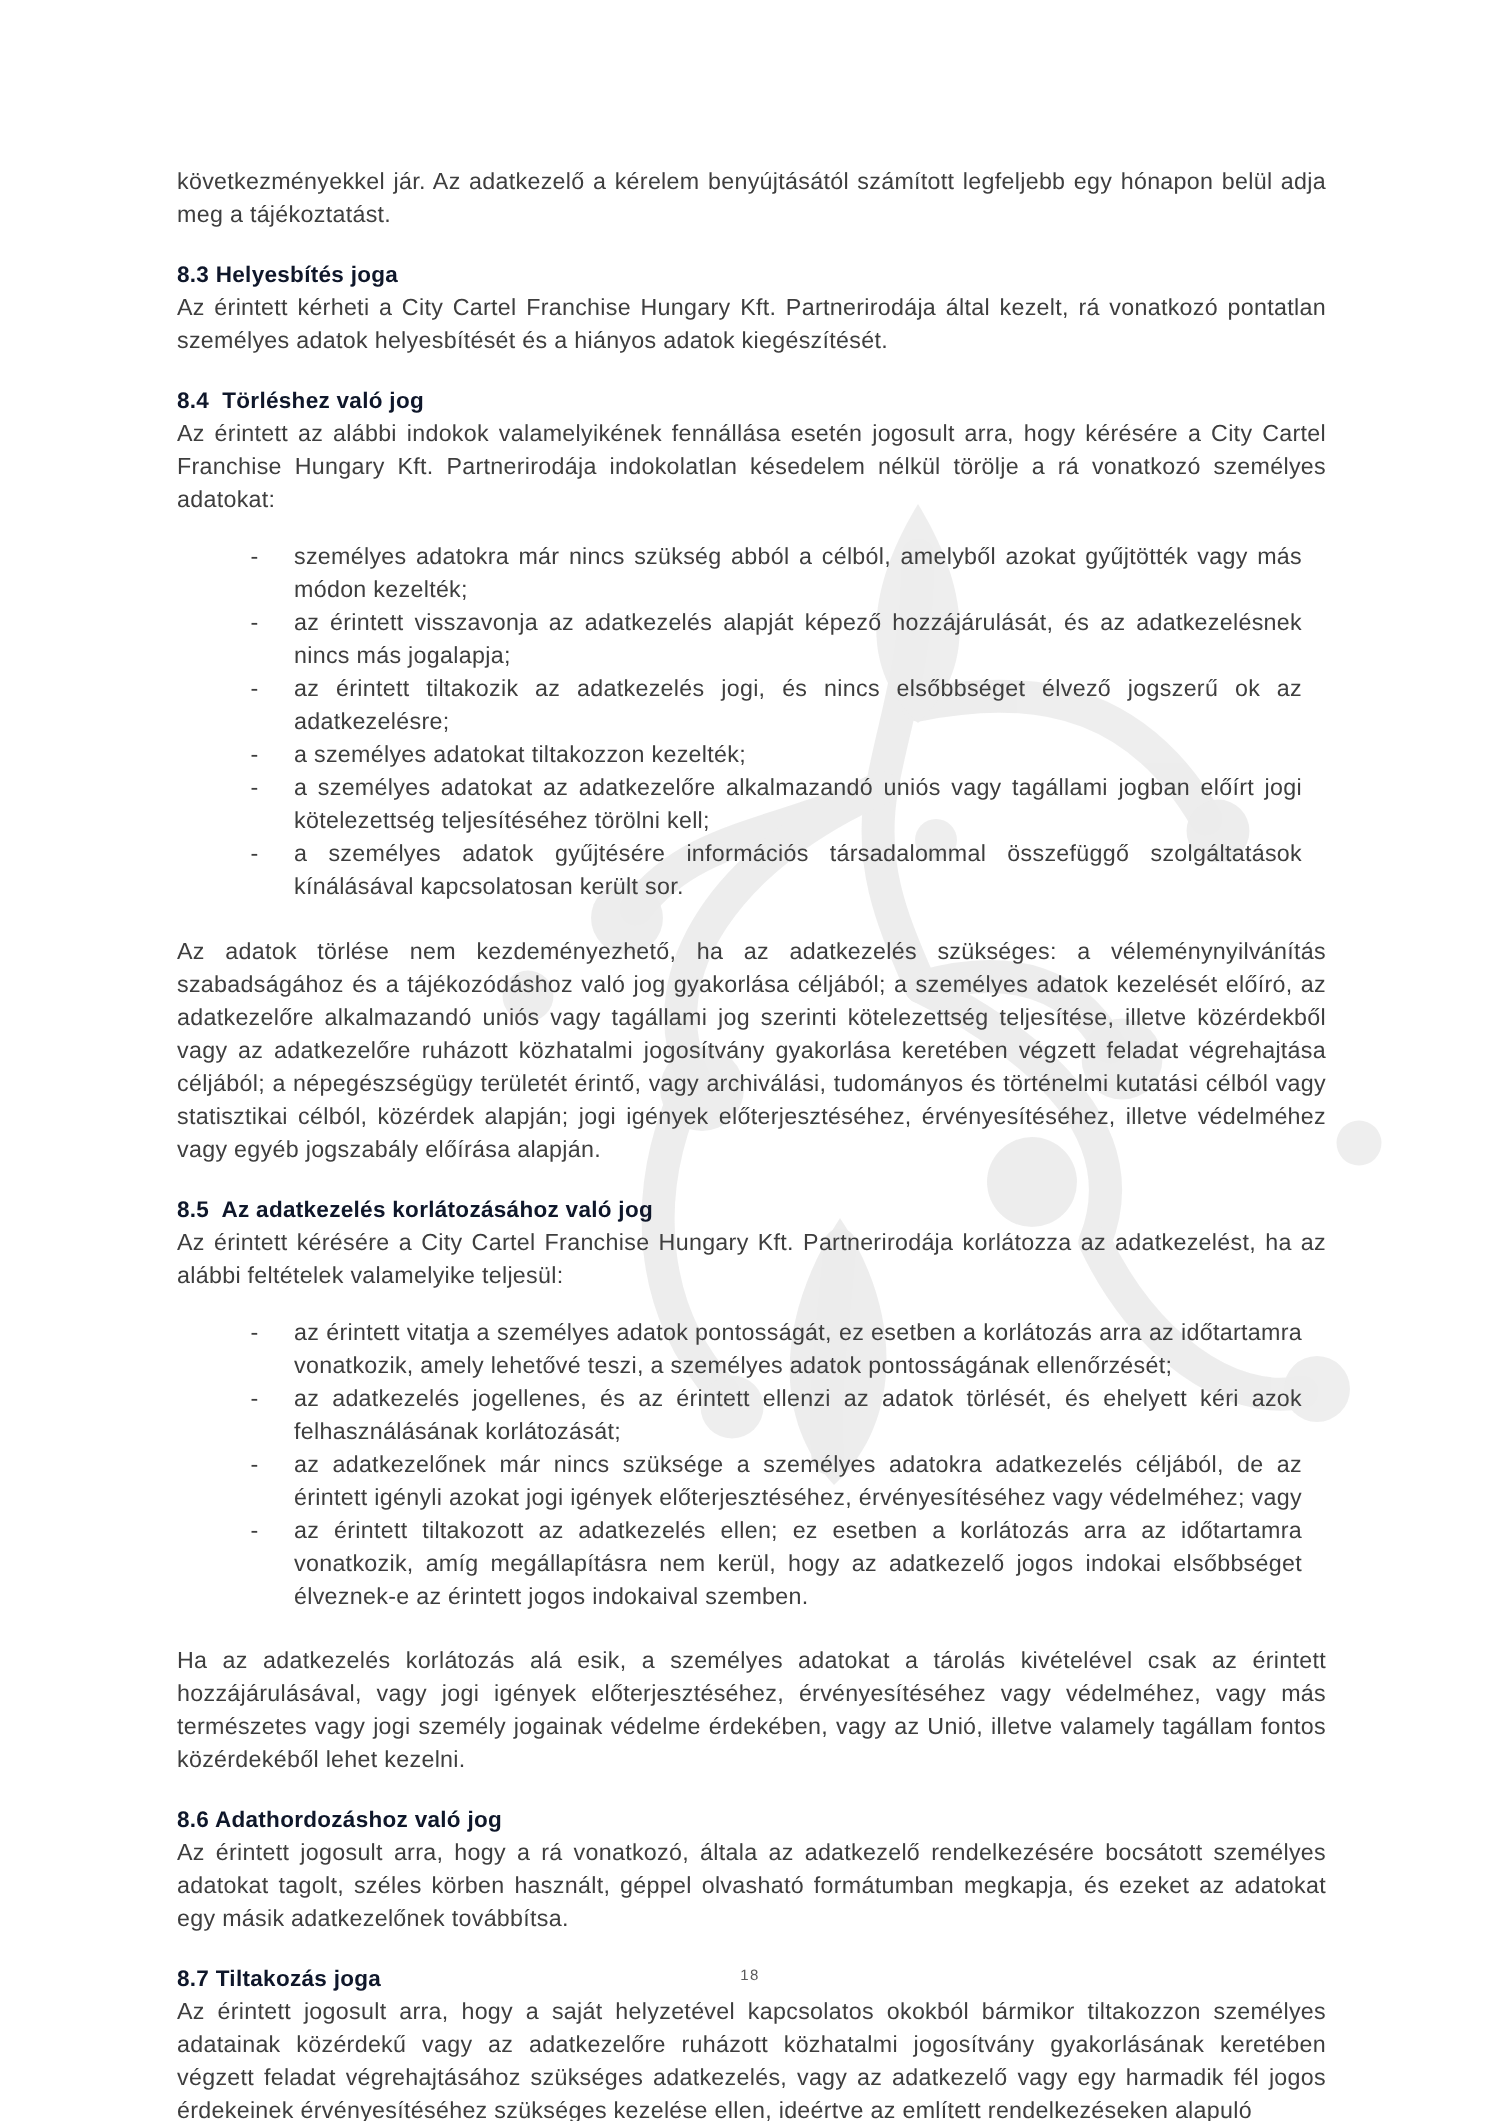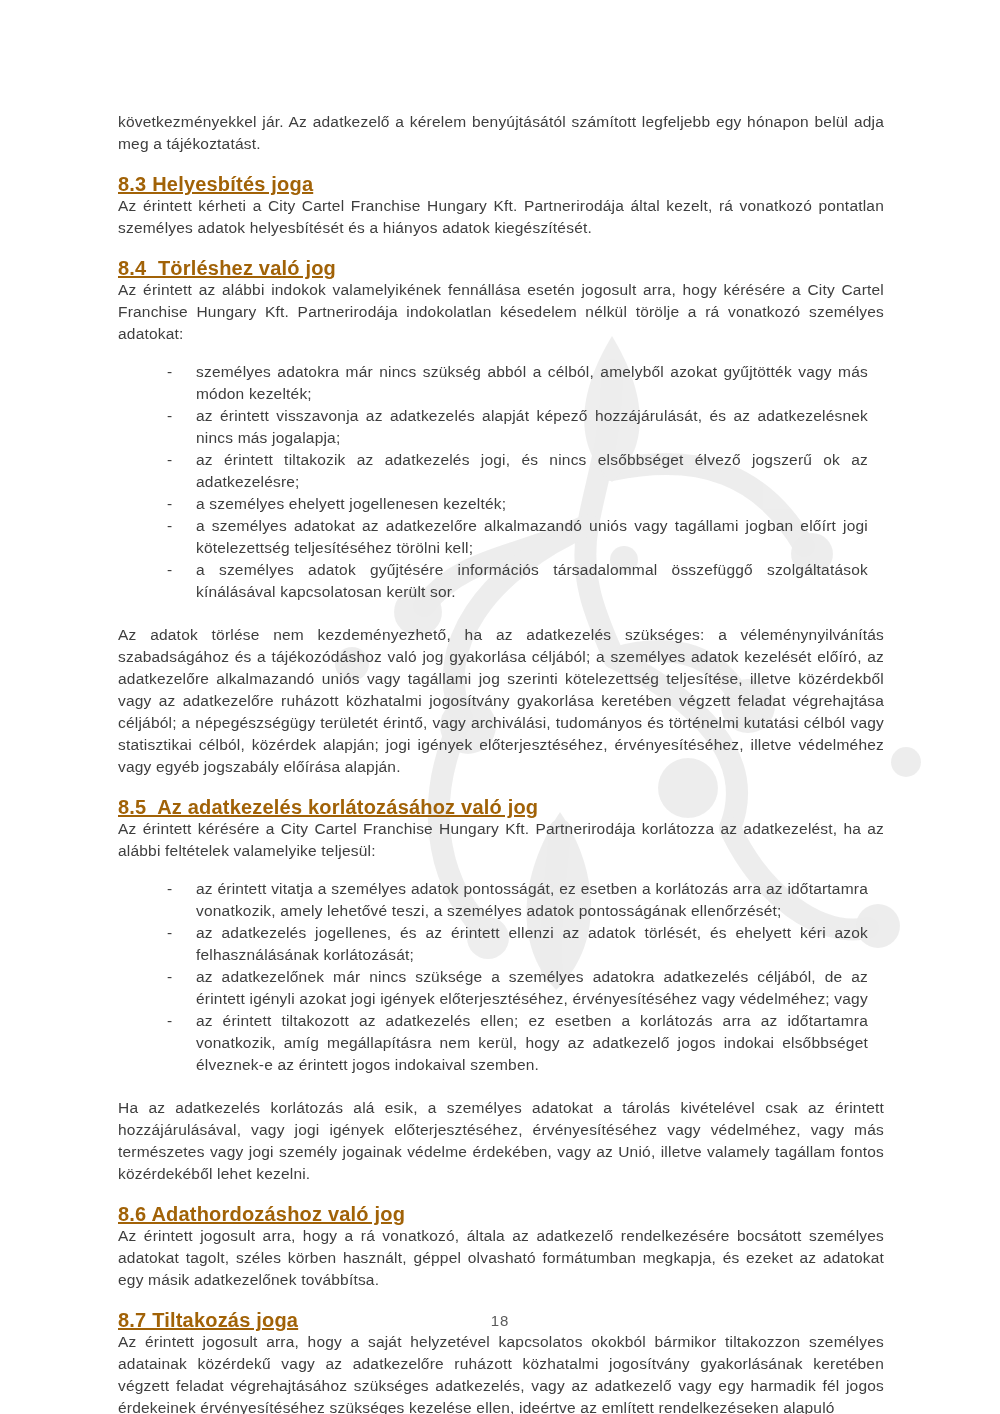--- a/index.html
+++ b/index.html
@@ -27,26 +27,25 @@
     line-height: 22px;
     letter-spacing: 0.2px;
     color: #3e3e3e;
   }
   .para {
     margin: 0;
     text-align: justify;
   }
   .heading {
     margin: 18px 0 0 0;
-    font-size: 20px;
+    font-size: 15px;
     line-height: 22px;
     font-weight: 700;
-    color: #a16207;
+    color: #0f172a;
     white-space: pre-wrap;
-    text-decoration: underline;
   }
   .after-list { margin-top: 21px; }
   ul.dash-list {
     margin: 16px;
     padding: 0;
     list-style: none;
   }
   ul.dash-list li {
     position: relative;
     padding-left: 62px;
@@ -58,21 +57,21 @@
     left: 33px;
     top: 0;
   }
   .footer {
     position: absolute;
     top: 1312px;
     left: 0;
     width: 100%;
     text-align: center;
     z-index: 1;
-    font-size: 15px;
+    font-size: 10px;
     color: #5a5a5a;
     letter-spacing: 1px;
   }
 </style>
 </head>
 <body>
 
 <div class="page">
 
   <svg class="watermark" viewBox="0 0 1000 1414" xmlns="http://www.w3.org/2000/svg" aria-hidden="true">
@@ -109,21 +108,21 @@
 
     <h2 class="heading">8.3 Helyesbítés joga</h2>
     <p class="para">Az érintett kérheti a City Cartel Franchise Hungary Kft. Partnerirodája által kezelt, rá vonatkozó pontatlan személyes adatok helyesbítését és a hiányos adatok kiegészítését.</p>
 
     <h2 class="heading">8.4  Törléshez való jog</h2>
     <p class="para">Az érintett az alábbi indokok valamelyikének fennállása esetén jogosult arra, hogy kérésére a City Cartel Franchise Hungary Kft. Partnerirodája indokolatlan késedelem nélkül törölje a rá vonatkozó személyes adatokat:</p>
     <ul class="dash-list">
       <li>személyes adatokra  már nincs szükség abból  a célból, amelyből  azokat gyűjtötték  vagy más módon kezelték;</li>
       <li>az érintett visszavonja az adatkezelés alapját képező hozzájárulását, és az adatkezelésnek nincs más jogalapja;</li>
       <li>az érintett tiltakozik az adatkezelés jogi, és nincs elsőbbséget élvező jogszerű ok az adatkezelésre;</li>
-      <li>a személyes ehelyett jogellenesen kezelték;</li>
+      <li>a személyes adatokat tiltakozzon kezelték;</li>
       <li>a személyes adatokat az adatkezelőre alkalmazandó uniós vagy tagállami jogban előírt jogi kötelezettség teljesítéséhez törölni kell;</li>
       <li>a személyes adatok gyűjtésére információs társadalommal összefüggő szolgáltatások kínálásával kapcsolatosan került sor.</li>
     </ul>
     <p class="para after-list">Az adatok törlése nem kezdeményezhető, ha az adatkezelés szükséges: a véleménynyilvánítás szabadságához és a tájékozódáshoz való jog gyakorlása céljából; a személyes adatok kezelését előíró, az adatkezelőre alkalmazandó uniós vagy tagállami jog szerinti kötelezettség teljesítése, illetve közérdekből vagy az adatkezelőre ruházott közhatalmi jogosítvány gyakorlása keretében végzett feladat végrehajtása céljából; a népegészségügy területét érintő, vagy archiválási, tudományos és történelmi kutatási célból vagy statisztikai célból, közérdek alapján;  jogi igények előterjesztéséhez, érvényesítéséhez, illetve védelméhez vagy egyéb jogszabály előírása alapján.</p>
 
     <h2 class="heading">8.5  Az adatkezelés korlátozásához való jog</h2>
     <p class="para">Az érintett kérésére a City Cartel Franchise Hungary Kft. Partnerirodája korlátozza az adatkezelést, ha az alábbi feltételek valamelyike teljesül:</p>
     <ul class="dash-list">
       <li>az érintett vitatja a személyes adatok pontosságát, ez esetben a korlátozás arra az időtartamra vonatkozik, amely lehetővé teszi, a személyes adatok pontosságának ellenőrzését;</li>
       <li>az adatkezelés jogellenes, és az érintett ellenzi az adatok törlését, és ehelyett kéri azok felhasználásának korlátozását;</li>

